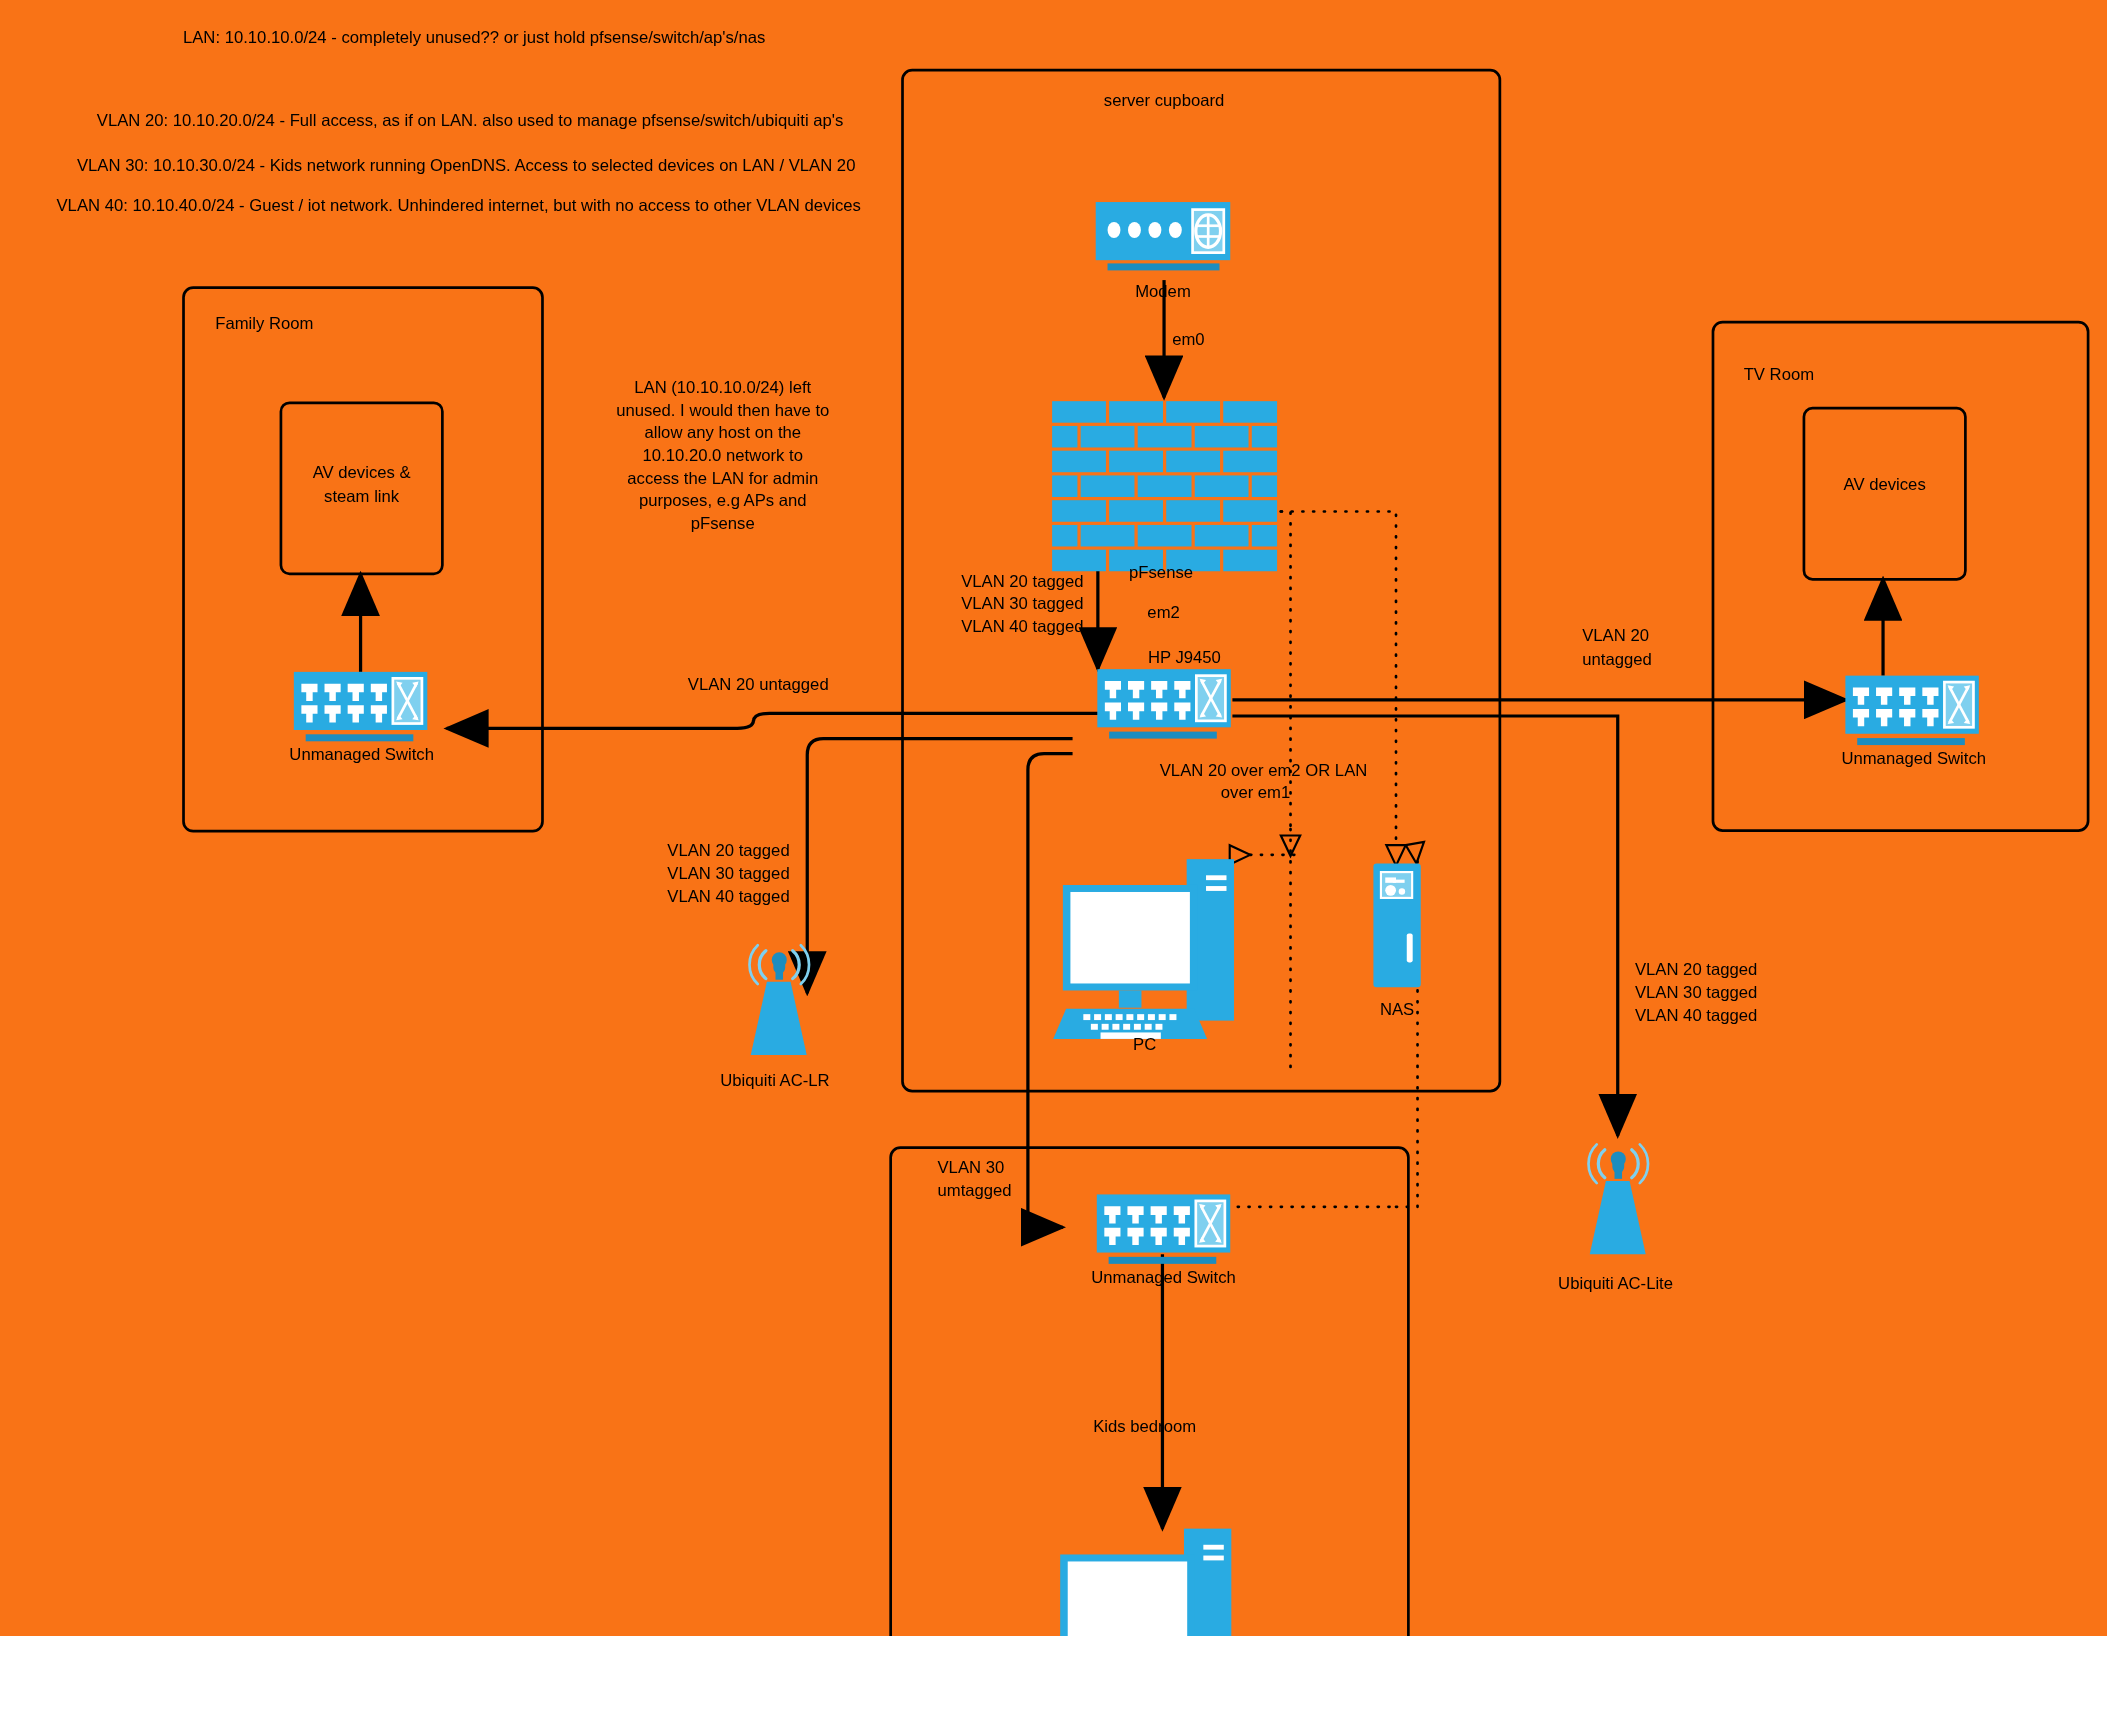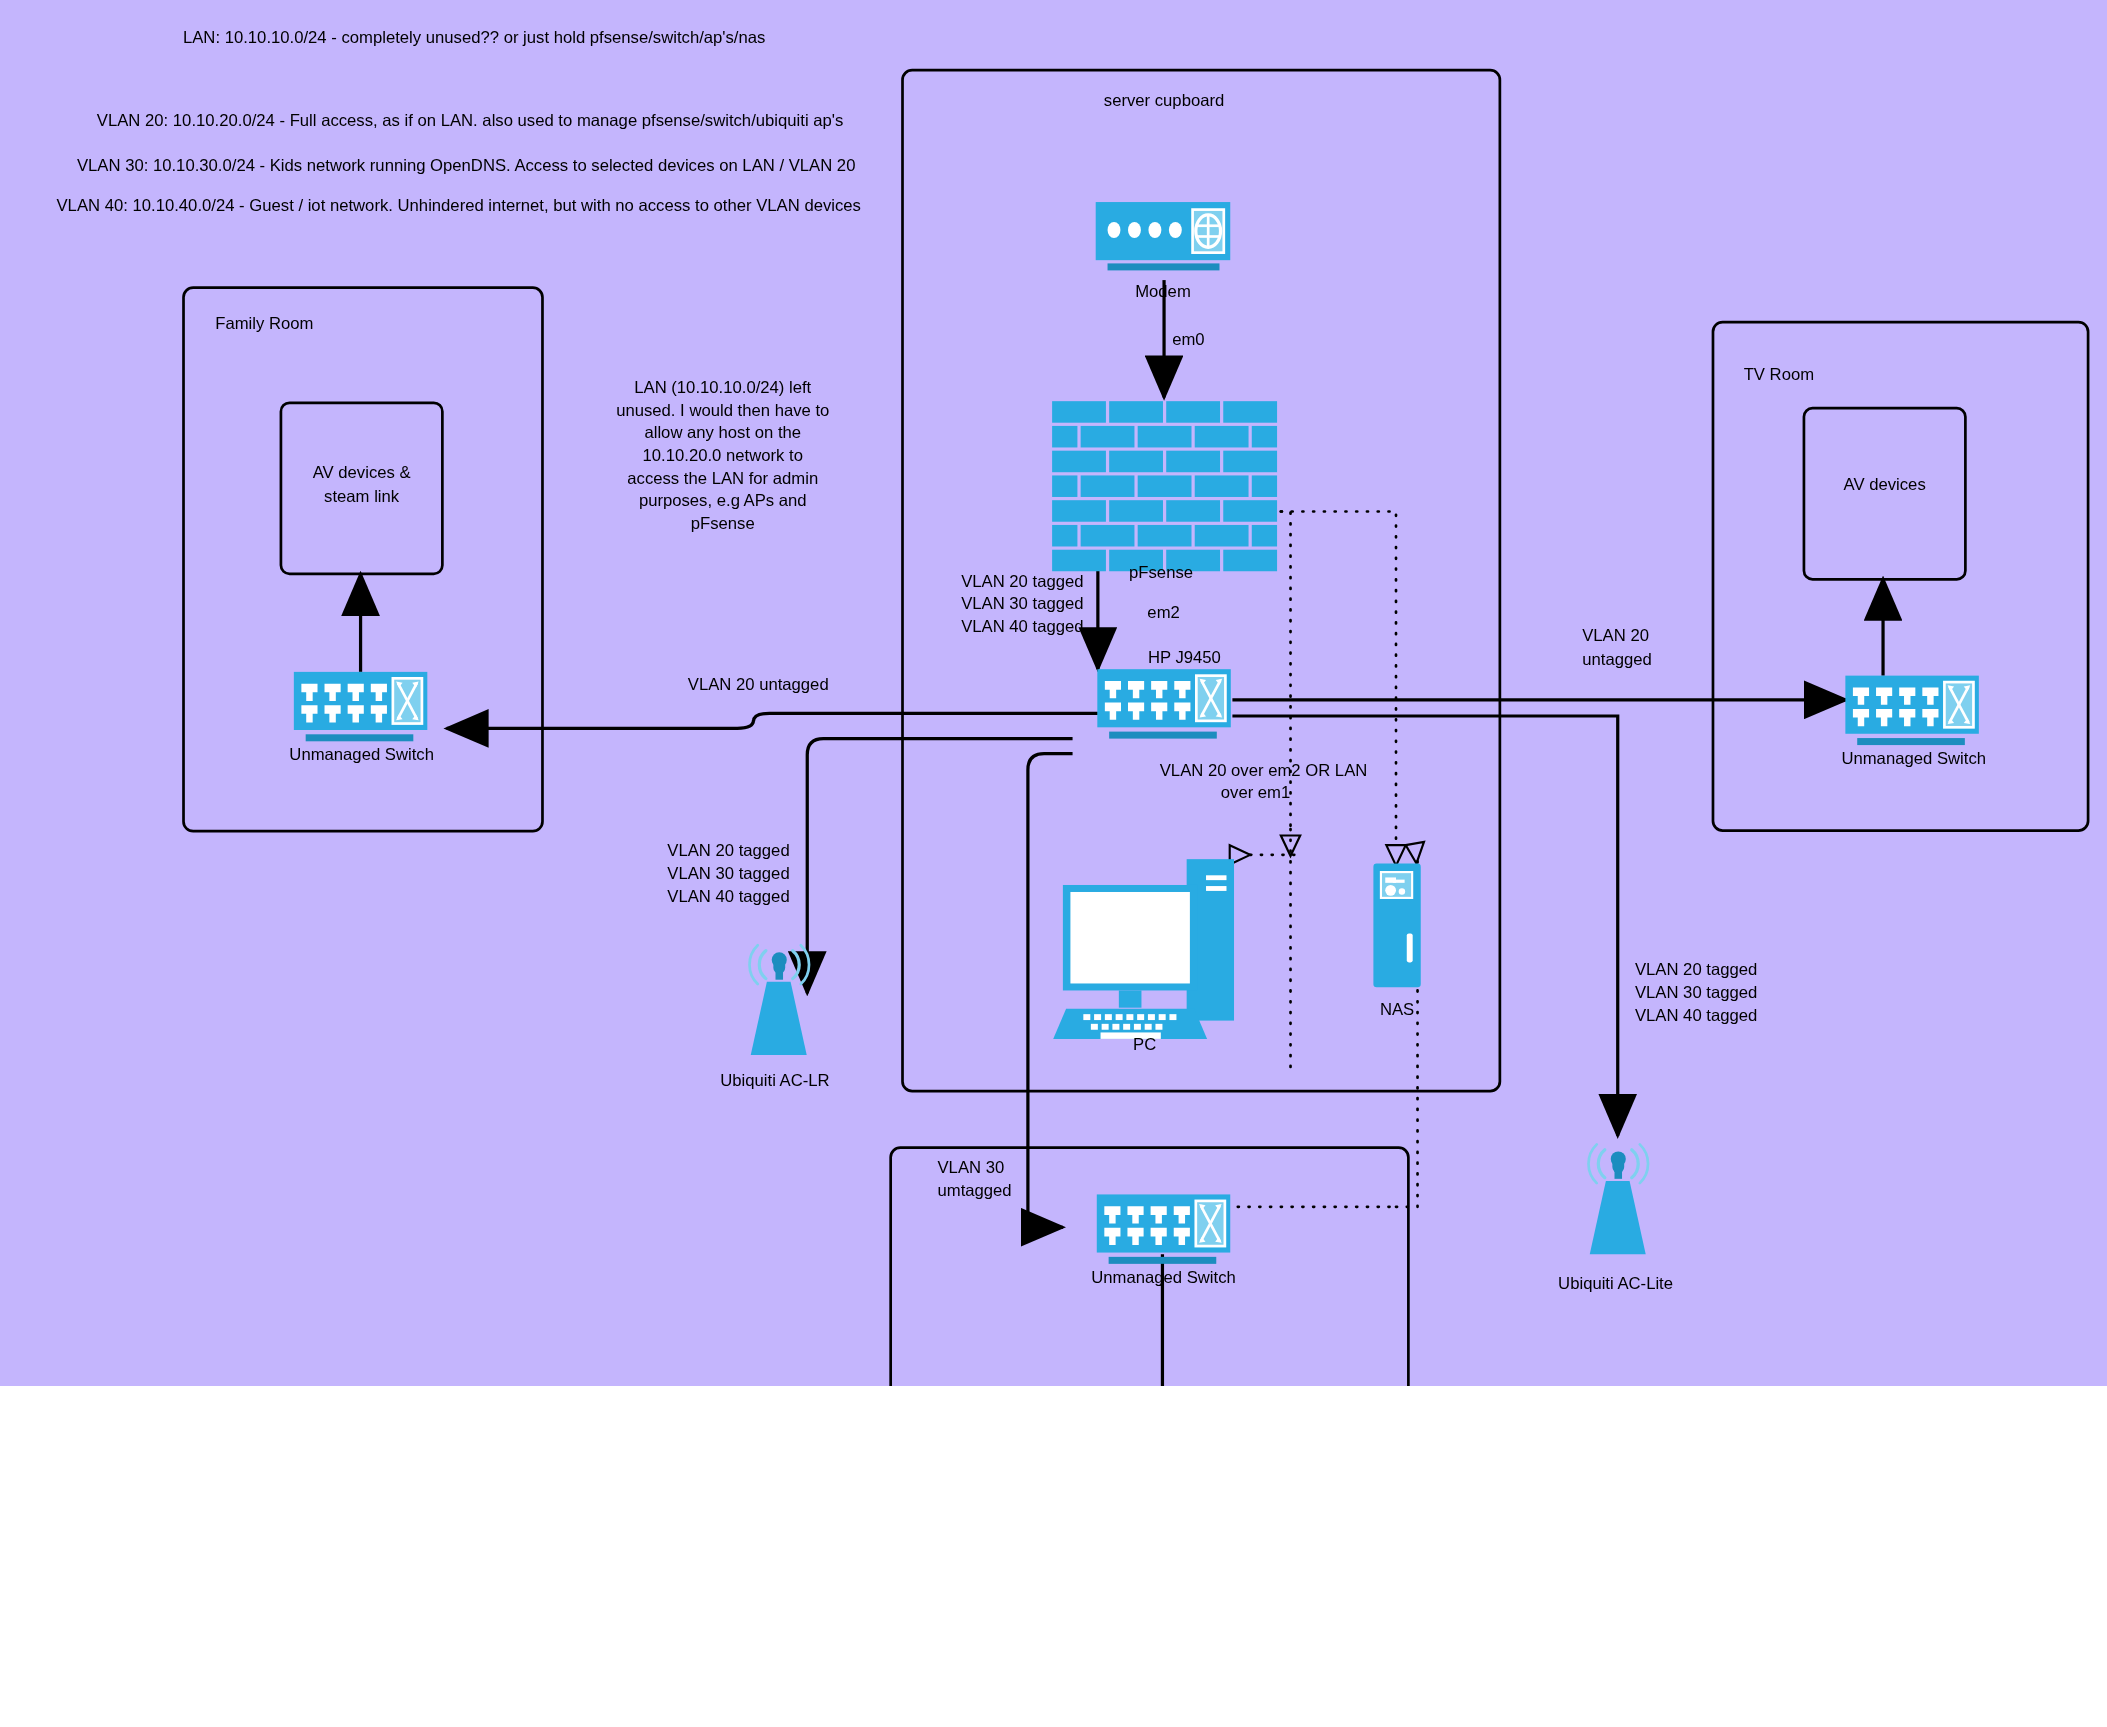--- a/index.html
+++ b/index.html
@@ -1,18 +1,18 @@
 <!DOCTYPE html>
 <html style="font-size:8.6px"><head>
 <meta charset="utf-8">
 <title>Network Diagram</title>
 <style>
   html,body{margin:0;padding:0;background:#ffffff;}
   body{font-family:"Liberation Sans",sans-serif;}
-  #stage{position:relative;width:2108px;height:1386px;background:#c4b5fd;overflow:hidden;}
+  #stage{position:relative;width:2108px;height:1636px;background:#f97316;overflow:hidden;}
   svg#canvas{position:absolute;left:0;top:0;width:2108px;height:1728px;}
   .room{fill:none;stroke:#000000;stroke-width:5;}
   .link{fill:none;stroke:#000000;stroke-width:6;stroke-linecap:butt;stroke-linejoin:miter;}
   .dlink{fill:none;stroke:#000000;stroke-width:5;stroke-dasharray:2 18;stroke-linecap:round;}
   .dev-blue{fill:#29abe2;}
   .dev-blue-dark{fill:#1c8dbf;}
   .dev-blue-light{fill:#7fd0ef;}
   .white{fill:#ffffff;}
   text{font-family:"Liberation Sans",sans-serif;fill:#000000;}
   .t-note{font-size:31px;}

